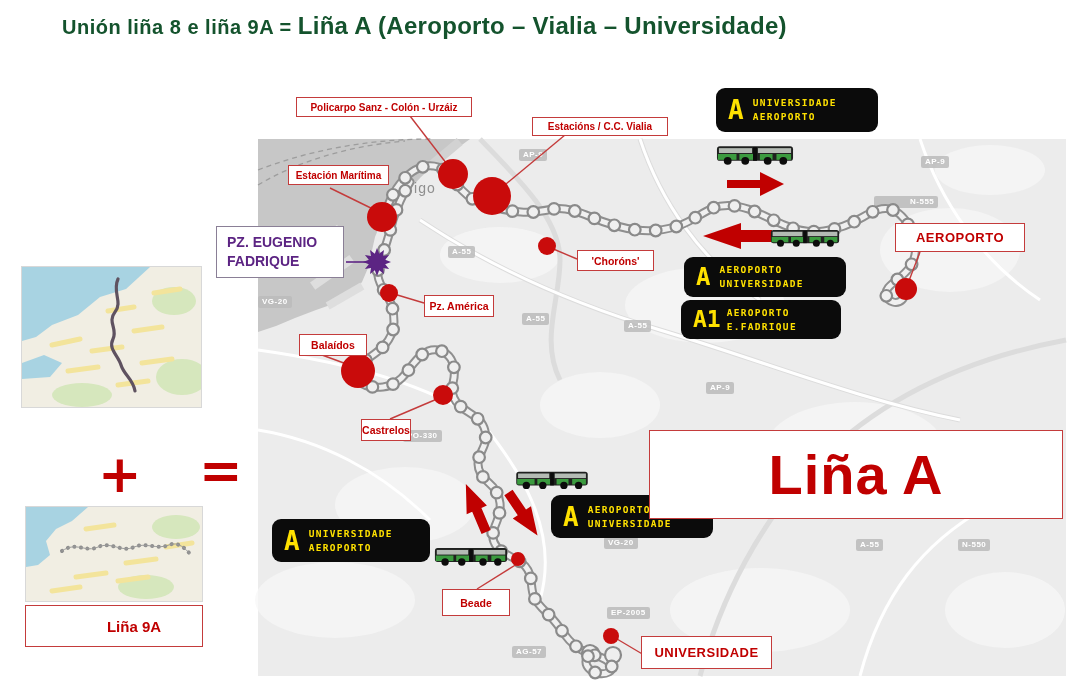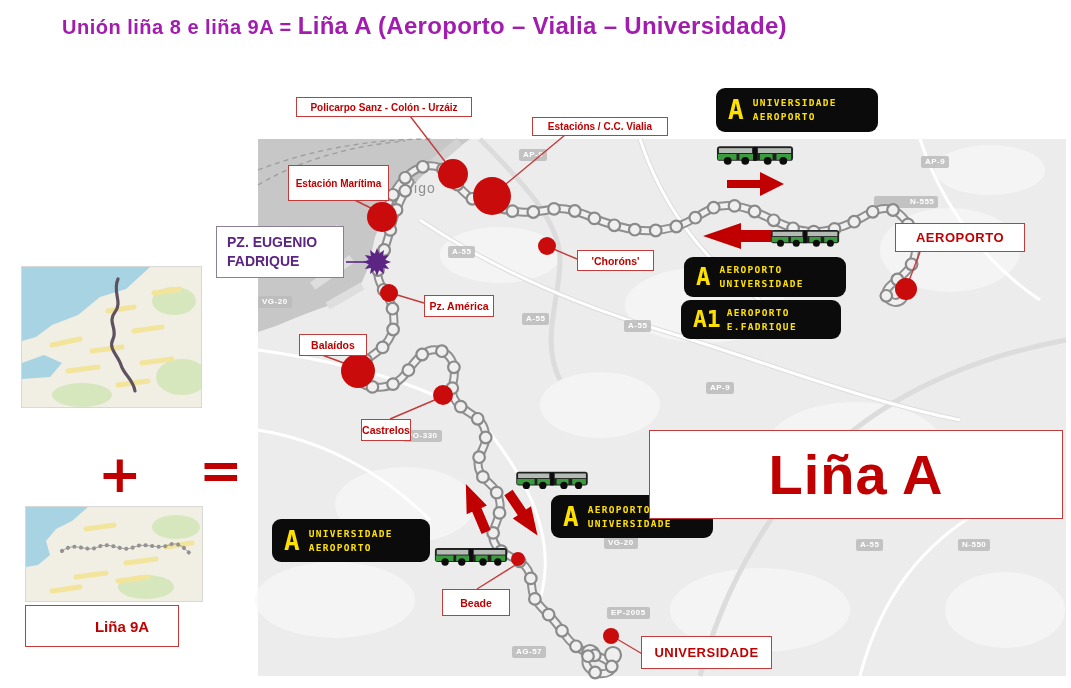--- a/index.html
+++ b/index.html
@@ -1,19 +1,19 @@
 <!DOCTYPE html>
 <html><head>
 <meta charset="utf-8">
 <style>
   html,body{margin:0;padding:0;background:#fff;}
   .stage{position:relative;width:1071px;height:688px;background:#fff;overflow:hidden;
          font-family:"Liberation Sans",sans-serif;}
   
-  .title{position:absolute;left:62px;top:12px;white-space:nowrap;color:#a21caf;font-weight:bold;}
+  .title{position:absolute;left:62px;top:12px;white-space:nowrap;color:#14532d;font-weight:bold;}
   .title .t-pre{font-size:20px;letter-spacing:.5px;}
   .title .t-em{font-size:24px;letter-spacing:.3px;}
   
   .bigmap{position:absolute;left:258px;top:139px;width:808px;height:537px;background:#ececec;}
   svg.layer{position:absolute;left:0;top:0;pointer-events:none;}
   
   .roadtag{position:absolute;background:rgba(187,187,187,.85);color:#fff;font-weight:bold;
            font-size:8px;line-height:10px;padding:1px 4px;border-radius:2px;letter-spacing:.5px;}
   .vigo-city{position:absolute;left:404px;top:180px;color:#8f8f8f;font-size:14px;letter-spacing:1px;}
   
@@ -85,21 +85,21 @@
           <path d="M92,74 L122,70" fill="none"></path>
         <path d="M60,22 L88,18" fill="none"></path>
           <path d="M100,56 L130,52" fill="none"></path>
         <path d="M140,40 L166,36" fill="none"></path>
           <path d="M26,84 L54,80" fill="none"></path>
       </g>
       <path d="M36,44 C50,34 60,46 72,40 C85,34 96,46 108,40 C120,35 131,43 143,38 C152,34 160,42 164,47" fill="none" stroke="#8f8f8f" stroke-width="4" stroke-linecap="round" stroke-dasharray="0.1 6.5"></path>
       <path d="M36,44 C50,34 60,46 72,40 C85,34 96,46 108,40 C120,35 131,43 143,38 C152,34 160,42 164,47" fill="none" stroke="#9a9a9a" stroke-width="1"></path>
     </svg>
   </div>
-  <div class="red-label mini-label" style="left:25px;top:605px;width:154px;height:42px;padding-left:40px;">Liña 9A</div>
+  <div class="red-label mini-label" style="left:25px;top:605px;width:178px;height:42px;padding-left:40px;">Liña 9A</div>
 
   <div class="bigmap"></div>
 
   <svg class="layer" width="1071" height="688">
     <g>
       <polygon points="258,139 470,139 455,150 436,163 421,177 407,192 393,206 382,220 375,237 371,255 368,268 362,282 352,294 336,303 316,310 295,318 276,326 258,332" fill="#c7c7c7"></polygon>
       <rect x="290" y="240" width="55" height="10" fill="#dedede" transform="rotate(-35 317 245)"></rect>
       <rect x="308" y="268" width="48" height="9" fill="#dedede" transform="rotate(-35 332 272)"></rect>
       <rect x="325" y="292" width="40" height="8" fill="#dedede" transform="rotate(-30 345 296)"></rect>
       <rect x="424" y="150" width="40" height="9" fill="#d2d2d2" transform="rotate(-40 444 154)"></rect>
@@ -294,21 +294,21 @@
     </g>
 
     <use href="#bus" x="716" y="142" width="78" height="24"></use>
     <use href="#bus" x="770" y="226" width="70" height="22"></use>
     <use href="#bus" x="513" y="468" width="78" height="22"></use>
     <use href="#bus" x="434" y="544" width="74" height="23"></use>
   </svg>
 
   <div class="red-label" style="left:296px;top:97px;width:176px;height:20px;font-size:10px;">Policarpo Sanz - Colón - Urzáiz</div>
   <div class="red-label" style="left:532px;top:117px;width:136px;height:19px;font-size:10px;">Estacións / C.C. Vialia</div>
-  <div class="red-label" style="left:288px;top:165px;width:101px;height:36px;font-size:10px;">Estación Marítima</div>
+  <div class="red-label" style="left:288px;top:165px;width:101px;height:20px;font-size:10px;">Estación Marítima</div>
   <div class="purple-label" style="left:216px;top:226px;width:128px;height:52px;">PZ. EUGENIO FADRIQUE</div>
   <div class="red-label" style="left:424px;top:295px;width:70px;height:22px;">Pz. América</div>
   <div class="red-label" style="left:577px;top:250px;width:77px;height:21px;">'Choróns'</div>
   <div class="red-label" style="left:299px;top:334px;width:68px;height:22px;text-align:center;">Balaídos</div>
   <div class="red-label" style="left:361px;top:419px;width:50px;height:22px;">Castrelos</div>
   <div class="red-label" style="left:442px;top:589px;width:68px;height:27px;">Beade</div>
   <div class="red-label" style="left:641px;top:636px;width:131px;height:33px;font-size:13px;letter-spacing:.5px;">UNIVERSIDADE</div>
   <div class="red-label" style="left:895px;top:223px;width:130px;height:29px;font-size:13px;letter-spacing:.5px;">AEROPORTO</div>
 
   <div class="sign" style="left:716px;top:88px;width:162px;height:44px;">

